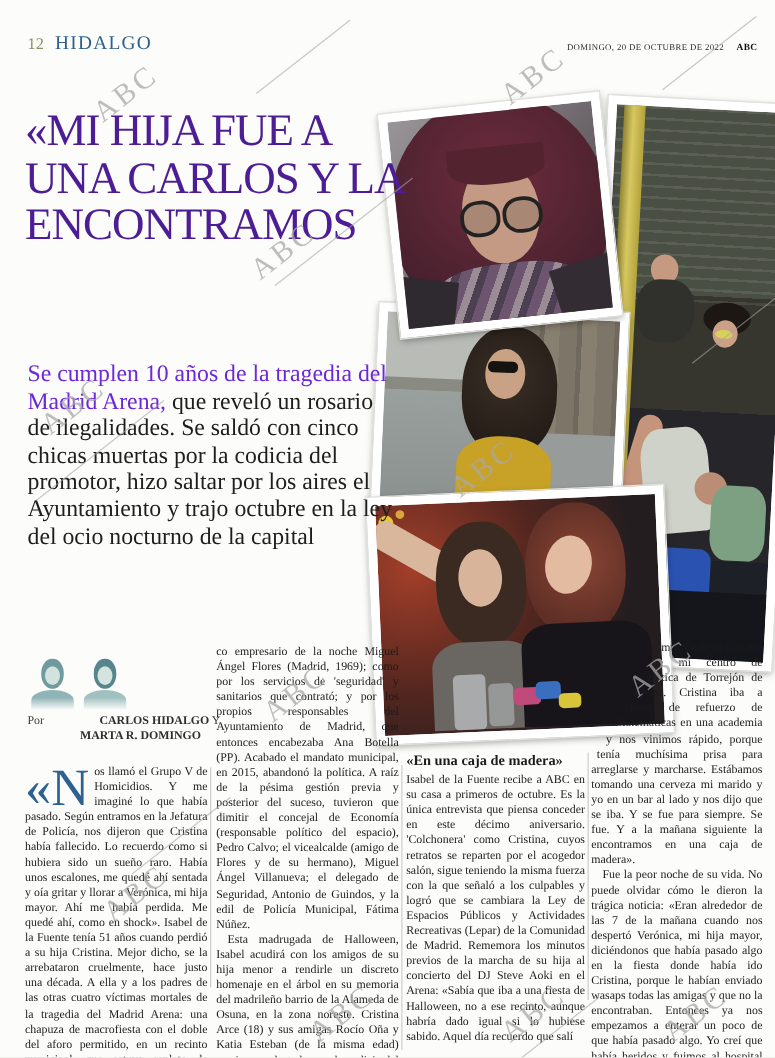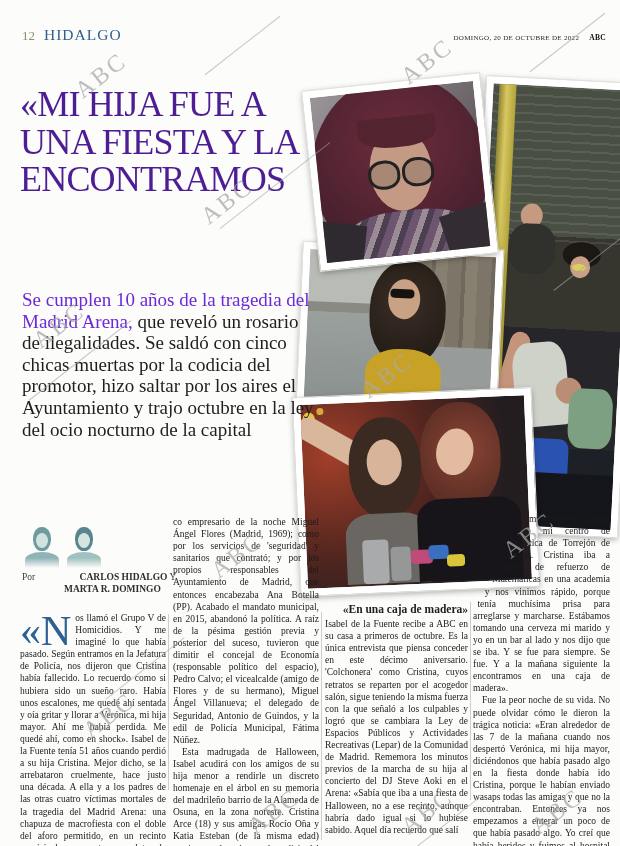--- a/index.html
+++ b/index.html
@@ -29,21 +29,21 @@
   .hs-m .hs-shoulders{background:#8fb4b6;} .hs-m .hs-head{background:#6f9aa0;} .hs-m .hs-face{background:#d2e2de;}
   .hs-f .hs-shoulders{background:#a0c1c0;} .hs-f .hs-head{background:#56858d;} .hs-f .hs-face{background:#d6e4e0;}
   .byline{position:absolute;left:22px;top:572px;width:160px;font-size:9.5px;line-height:11.5px;
           color:#3c3c3c;z-index:10;}
   .byline b{color:#2e2e2e;padding-left:42px;}
   
   .col{position:absolute;font-size:9.5px;line-height:12.1px;text-align:justify;z-index:10;}
   .col p{margin:0;}
   .col p + p{text-indent:9px;}
   .dropcap{float:left;font-size:42px;line-height:34px;color:#2c6191;padding:2px 4px 0 0;font-weight:500;}
-  .subhead{font-weight:700;font-size:11.5px;color:#1d1d1d;margin:5px 0 3px;text-align:right;}
+  .subhead{font-weight:700;font-size:11.5px;color:#1d1d1d;margin:5px 0 3px;text-align:left;}
   #col1{left:20px;top:612px;width:146px;}
   #col2{left:173px;top:516px;width:146px;}
   #col3{left:325px;top:598px;width:143px;}
   #col4{left:473px;top:513px;width:137px;}
   .wrap-shape{float:left;width:56px;height:92px;shape-outside:polygon(0 0,56px 0,0 92px);}
   .colrule{position:absolute;width:1px;background:#cfcfca;z-index:9;}
   #rule1{left:168px;top:614px;height:176px;}
   #rule2{left:321px;top:612px;height:228px;}
   #rule3{left:470px;top:602px;height:198px;}
   
@@ -129,21 +129,21 @@
     <span class="pagenum">12</span>
     <span class="section">HIDALGO</span>
   </div>
   <div class="hdr-right">
     <span>DOMINGO, 20 DE OCTUBRE DE 2022</span>
     <b>ABC</b>
   </div>
 
   <div class="headline">
     <div>«MI HIJA FUE A</div>
-    <div>UNA FIESTA Y LA</div>
+    <div>UNA CARLOS Y LA</div>
     <div>ENCONTRAMOS</div>
   </div>
 
   <div class="standfirst"><span class="sf-blue">Se cumplen 10 años de la tragedia del Madrid Arena,</span><span class="sf-rest"> que reveló un rosario de ilegalidades. Se saldó con cinco chicas muertas por la codicia del promotor, hizo saltar por los aires el Ayuntamiento y trajo octubre en la ley del ocio nocturno de la capital</span></div>
 
   <div class="headshots">
     <div class="headshot hs-m">
       <div class="hs-shoulders"></div>
       <div class="hs-head"></div>
       <div class="hs-face"></div>

